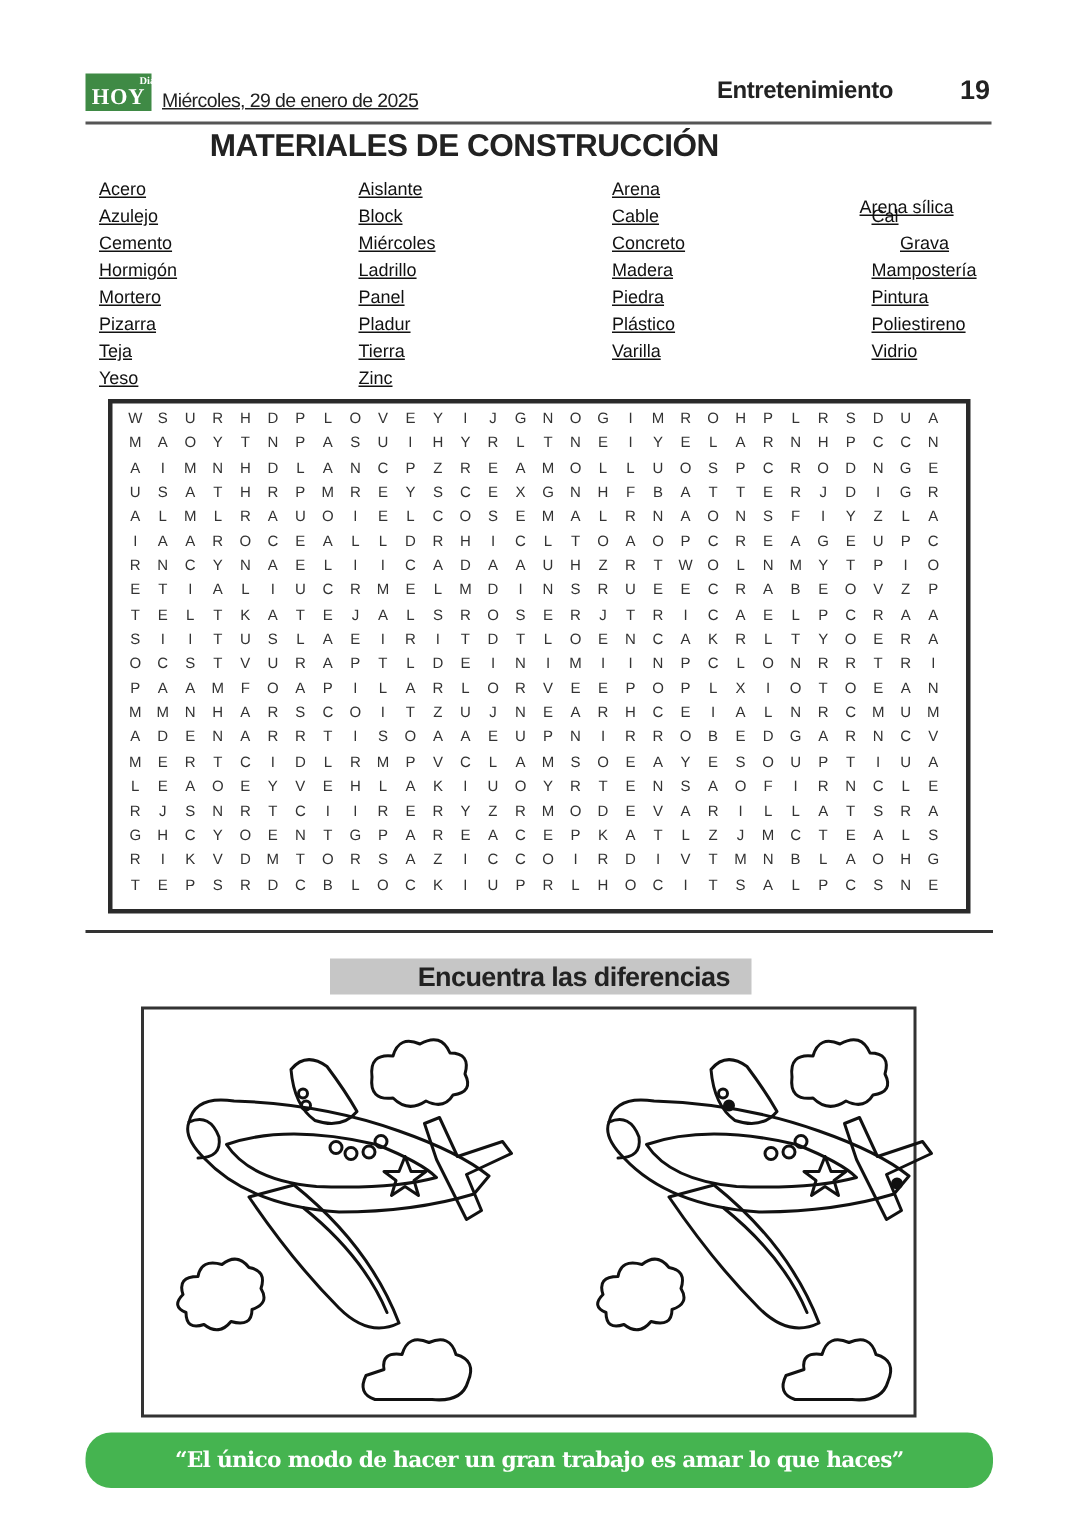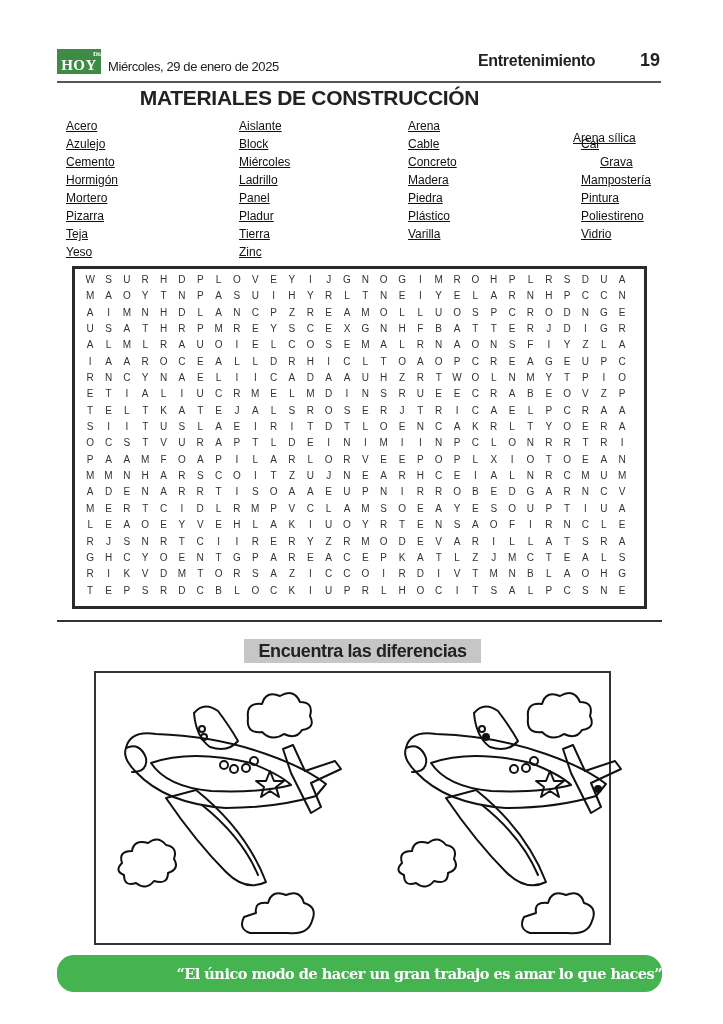--- a/index.html
+++ b/index.html
@@ -1,35 +1,35 @@
 <!DOCTYPE html>
 <html><head>
 <meta charset="utf-8">
 <style>
   html, body { margin: 0; padding: 0; background: #ffffff; }
   body { width: 723px; height: 1024px; position: relative; overflow: hidden; font-family: "Liberation Sans", sans-serif; color: #1a1a1a; }
   .logo { position: absolute; left: 57px; top: 49px; width: 44px; height: 25px; background: #3f8a45; color: #fff; text-align: center; }
   .logo .small { font-family: "Liberation Serif", serif; font-size: 7px; font-weight: bold; line-height: 8px; display: block; padding-top: 1px; margin-left: 36px; }
   .logo .big { font-family: "Liberation Serif", serif; font-size: 15px; font-weight: bold; line-height: 14px; display: block; letter-spacing: 0.5px; }
-  .date { position: absolute; left: 108px; top: 59px; font-size: 13px; letter-spacing: -0.4px; color: #222; }
+  .date { position: absolute; left: 108px; top: 59px; font-size: 13px; letter-spacing: -0.4px; color: #222; text-decoration: underline; }
   .section { position: absolute; left: 478px; top: 52px; font-size: 16px; font-weight: bold; letter-spacing: -0.3px; color: #222; }
   .pagenum { position: absolute; left: 640px; top: 50px; font-size: 18px; font-weight: bold; color: #222; }
   .rule-top { position: absolute; left: 57px; top: 81px; width: 604px; height: 2px; background: #555; }
   .title { position: absolute; left: 0; width: 619px; top: 86px; text-align: center; font-size: 21px; font-weight: bold; letter-spacing: -0.3px; color: #222; }
   .wordlist { position: absolute; left: 66px; top: 119px; width: 600px; height: 145px; }
   .wl-item { position: absolute; font-size: 12px; color: #111; white-space: nowrap; text-decoration: underline; }
   .grid-frame { position: absolute; left: 72px; top: 266px; width: 575px; height: 343px; border: 3px solid #2a2a2a; box-sizing: border-box; }
   .grid { position: absolute; left: 6px; top: 3px; }
   .grid-row { height: 16.35px; display: flex; }
   .cell { width: 18.35px; text-align: center; font-size: 10px; line-height: 16.35px; color: #333; letter-spacing: 0; }
   .rule-mid { position: absolute; left: 57px; top: 620px; width: 605px; height: 2px; background: #333; }
-  .diff-title { position: absolute; left: 244px; top: 639px; width: 237px; height: 24px; background: #c6c6c6; text-align: center; font-size: 18px; font-weight: bold; line-height: 24px; letter-spacing: -0.4px; color: #222; }
+  .diff-title { position: absolute; left: 220px; top: 639px; width: 237px; height: 24px; background: #c6c6c6; text-align: center; font-size: 18px; font-weight: bold; line-height: 24px; letter-spacing: -0.4px; color: #222; padding-left: 44px; }
   .diff-frame { position: absolute; left: 94px; top: 671px; width: 517px; height: 274px; border: 2px solid #333; box-sizing: border-box; background: #fff; }
   .pic { position: absolute; top: 0; width: 250px; height: 270px; }
-  .quote { position: absolute; left: 57px; top: 955px; width: 605px; height: 37px; background: #45b450; color: #fff; text-align: right; font-family: "DejaVu Serif", serif; font-weight: bold; font-size: 14.5px; line-height: 37px; letter-spacing: -0.5px; border-radius: 17px; }
+  .quote { position: absolute; left: 57px; top: 955px; width: 605px; height: 37px; background: #45b450; color: #fff; text-align: center; font-family: "DejaVu Serif", serif; font-weight: bold; font-size: 14.5px; line-height: 37px; letter-spacing: -0.5px; border-radius: 17px; }
 </style>
 </head>
 <body>
 
 <div class="logo">
   <span class="small">Diario</span>
   <span class="big">HOY</span>
 </div>
 <div class="date">Miércoles, 29 de enero de 2025</div>
 <div class="section">Entretenimiento</div>

